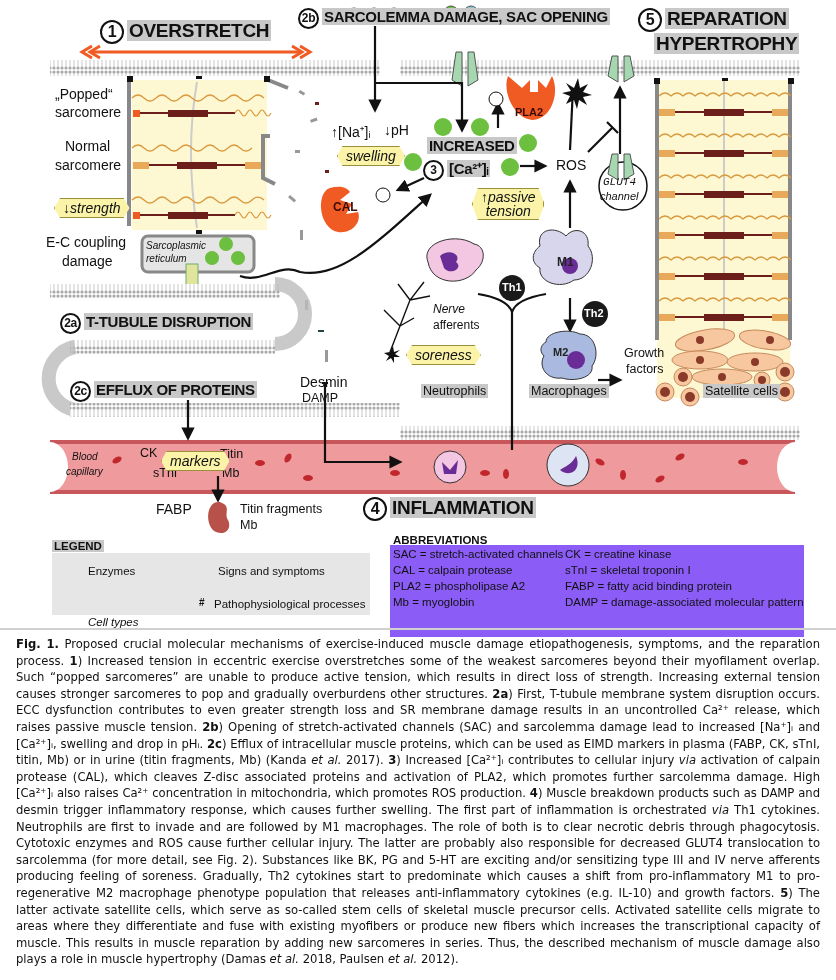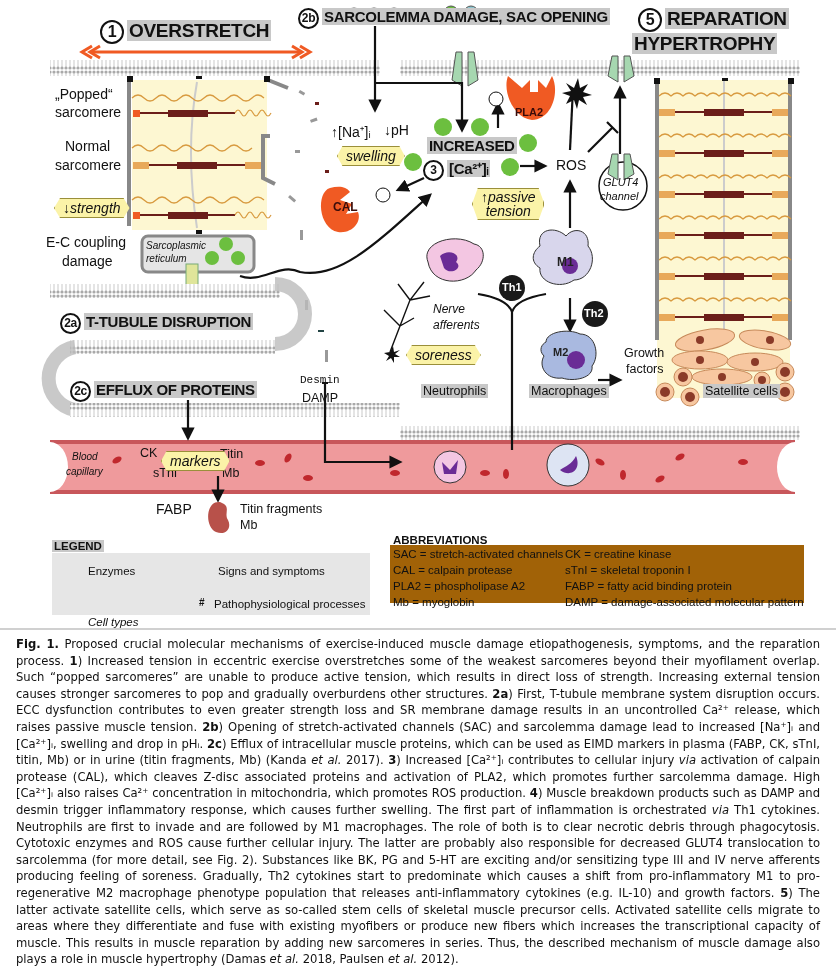--- a/index.html
+++ b/index.html
@@ -8,21 +8,21 @@
   .lbl{position:absolute;white-space:nowrap;font-family:"Liberation Sans",sans-serif;}
   .hdr{font-weight:bold;font-size:19px;letter-spacing:-0.3px;}
   .hdr .txt{background:#c8c8c8;padding:0 2px;}
   .hdr-sm{font-size:15px;}
   .num{display:inline-block;border:2px solid #111;border-radius:50%;width:20px;height:20px;line-height:20px;text-align:center;font-size:16px;margin-right:3px;background:#fff;vertical-align:middle;}
   .num-sm{width:17px;height:17px;line-height:17px;font-size:12px;}
   .pill{position:absolute;background:#fbf3a8;border:1px solid #9a8f3a;font-style:italic;font-size:14px;padding:1px 8px;clip-path:polygon(8% 0,92% 0,100% 50%,92% 100%,8% 100%,0 50%);text-align:center;line-height:16px;}
   .plain{font-size:14px;}
   .gray{background:#c8c8c8;padding:0 2px;}
   #legend{position:absolute;left:52px;top:553px;width:318px;height:62px;background:#e6e6e6;}
-  #abbr{position:absolute;left:390px;top:545px;width:414px;height:58px;background:#a16207;}
+  #abbr{position:absolute;left:390px;top:545px;width:414px;height:92px;background:#8b5cf6;}
   .leg-item{position:absolute;font-size:11.5px;}
   .abbr-row{position:absolute;font-size:11.5px;white-space:nowrap;}
   #caption{position:absolute;left:16px;top:636px;width:804px;font-family:"DejaVu Sans",sans-serif;font-size:11.6px;line-height:16.6px;text-align:justify;color:#111;}
   #caption b{font-weight:bold;}
   #caption-sep{position:absolute;left:0;top:628px;width:836px;height:2px;background:#d0d0d0;}
 </style>
 </head>
 <body>
 
 <div id="fig">
@@ -278,28 +278,31 @@
   
   <div class="lbl hdr" style="left:100px;top:20px;">
     <span class="num">1</span><span class="txt">OVERSTRETCH</span>
   </div>
   <div class="lbl hdr hdr-sm" style="left:298px;top:8px;">
     <span class="num num-sm">2b</span><span class="txt">SARCOLEMMA DAMAGE, SAC OPENING</span>
   </div>
   <div class="lbl hdr" style="left:638px;top:8px;">
     <span class="num">5</span><span class="txt">REPARATION</span>
   </div>
-  <div class="lbl hdr" style="left:632px;top:33px;">
+  <div class="lbl hdr" style="left:654px;top:33px;">
     <span class="txt">HYPERTROPHY</span>
   </div>
   <div class="lbl hdr hdr-sm" style="left:60px;top:313px;">
     <span class="num num-sm">2a</span><span class="txt">T-TUBULE DISRUPTION</span>
   </div>
   <div class="lbl hdr hdr-sm" style="left:70px;top:381px;">
     <span class="num num-sm">2c</span><span class="txt">EFFLUX OF PROTEINS</span>
+  </div>
+  <div class="lbl hdr" style="left:363px;top:497px;">
+    <span class="num">4</span><span class="txt">INFLAMMATION</span>
   </div>
   <div class="lbl hdr hdr-sm" style="left:427px;top:137px;border-radius:6px;">
     <span class="txt">INCREASED</span>
   </div>
   <div class="lbl hdr hdr-sm" style="left:423px;top:158px;">
     <span class="num num-sm">3</span><span class="txt">[Ca²⁺]ᵢ</span>
   </div>
 
   
   <div class="lbl plain" style="left:55px;top:86px;">„Popped“</div>
@@ -312,39 +315,39 @@
   <div class="lbl" style="left:146px;top:240px;font-size:10px;font-style:italic;">Sarcoplasmic</div>
   <div class="lbl" style="left:146px;top:253px;font-size:10px;font-style:italic;">reticulum</div>
 
   <div class="lbl" style="left:331px;top:122px;font-size:14px;">↑[Na⁺]ᵢ</div>
   <div class="lbl" style="left:384px;top:122px;font-size:14px;">↓pH</div>
   <div class="pill" style="left:337px;top:146px;">swelling</div>
   <div class="pill" style="left:472px;top:188px;line-height:14px;">
     <span>↑passive</span><br><span>tension</span>
   </div>
   <div class="lbl" style="left:556px;top:157px;font-size:14px;">ROS</div>
-  <div class="lbl" style="left:603px;top:176px;font-size:11px;font-style:italic;">GLUT4</div>
+  <div class="lbl" style="left:603px;top:176px;font-size:11px;font-style:italic;font-family:Liberation Mono, monospace;">GLUT4</div>
   <div class="lbl" style="left:600px;top:190px;font-size:11px;font-style:italic;">channel</div>
   <div class="lbl" style="left:333px;top:200px;font-size:12px;font-weight:bold;color:#3a0c0a;">CAL</div>
   <div class="lbl" style="left:515px;top:106px;font-size:11px;font-weight:bold;color:#3a0c0a;">PLA2</div>
 
   <div class="lbl" style="left:433px;top:302px;font-size:12px;font-style:italic;">Nerve</div>
-  <div class="lbl" style="left:433px;top:318px;font-size:12px;font-style:italic;">afferents</div>
+  <div class="lbl" style="left:433px;top:318px;font-size:12px;">afferents</div>
   <div class="pill" style="left:406px;top:345px;">soreness</div>
   <div class="lbl" style="left:421px;top:384px;font-size:12.5px;"><span class="gray">Neutrophils</span></div>
   <div class="lbl" style="left:529px;top:384px;font-size:12.5px;"><span class="gray">Macrophages</span></div>
   <div class="lbl" style="left:557px;top:255px;font-size:12px;font-weight:bold;color:#222;">M1</div>
   <div class="lbl" style="left:553px;top:346px;font-size:11px;font-weight:bold;color:#222;">M2</div>
   <div class="lbl" style="left:502px;top:281px;font-size:11px;font-weight:bold;color:#fff;">Th1</div>
   <div class="lbl" style="left:584px;top:307px;font-size:11px;font-weight:bold;color:#fff;">Th2</div>
   <div class="lbl" style="left:624px;top:346px;font-size:12.5px;">Growth</div>
   <div class="lbl" style="left:626px;top:362px;font-size:12.5px;">factors</div>
   <div class="lbl" style="left:703px;top:384px;font-size:12.5px;"><span class="gray">Satellite cells</span></div>
 
-  <div class="lbl" style="left:300px;top:374px;font-size:11px;font-family:Liberation Mono, monospace;">Desmin</div>
+  <div class="lbl" style="left:300px;top:374px;font-size:14px;">Desmin</div>
   <div class="lbl" style="left:302px;top:391px;font-size:12.5px;">DAMP</div>
 
   <div class="lbl" style="left:72px;top:451px;font-size:10px;font-style:italic;">Blood</div>
   <div class="lbl" style="left:66px;top:466px;font-size:10px;font-style:italic;">capillary</div>
   <div class="lbl" style="left:140px;top:446px;font-size:12.5px;">CK</div>
   <div class="lbl" style="left:136px;top:466px;font-size:12.5px;margin-left:17px;">sTnI</div>
   <div class="lbl" style="left:220px;top:447px;font-size:12.5px;">Titin</div>
   <div class="lbl" style="left:222px;top:466px;font-size:12.5px;">Mb</div>
   <div class="lbl" style="left:156px;top:472px;font-size:14px;margin-top:29px;">FABP</div>
   <div class="pill" style="left:161px;top:451px;">markers</div>

